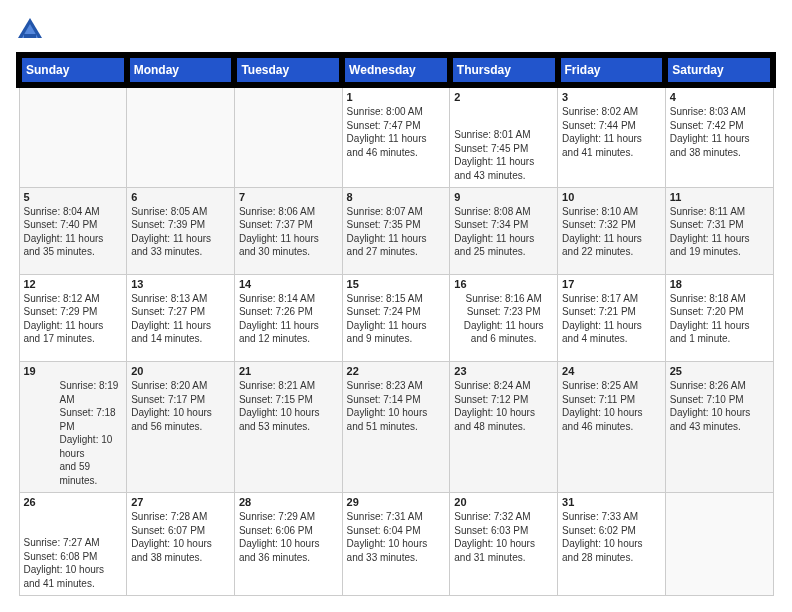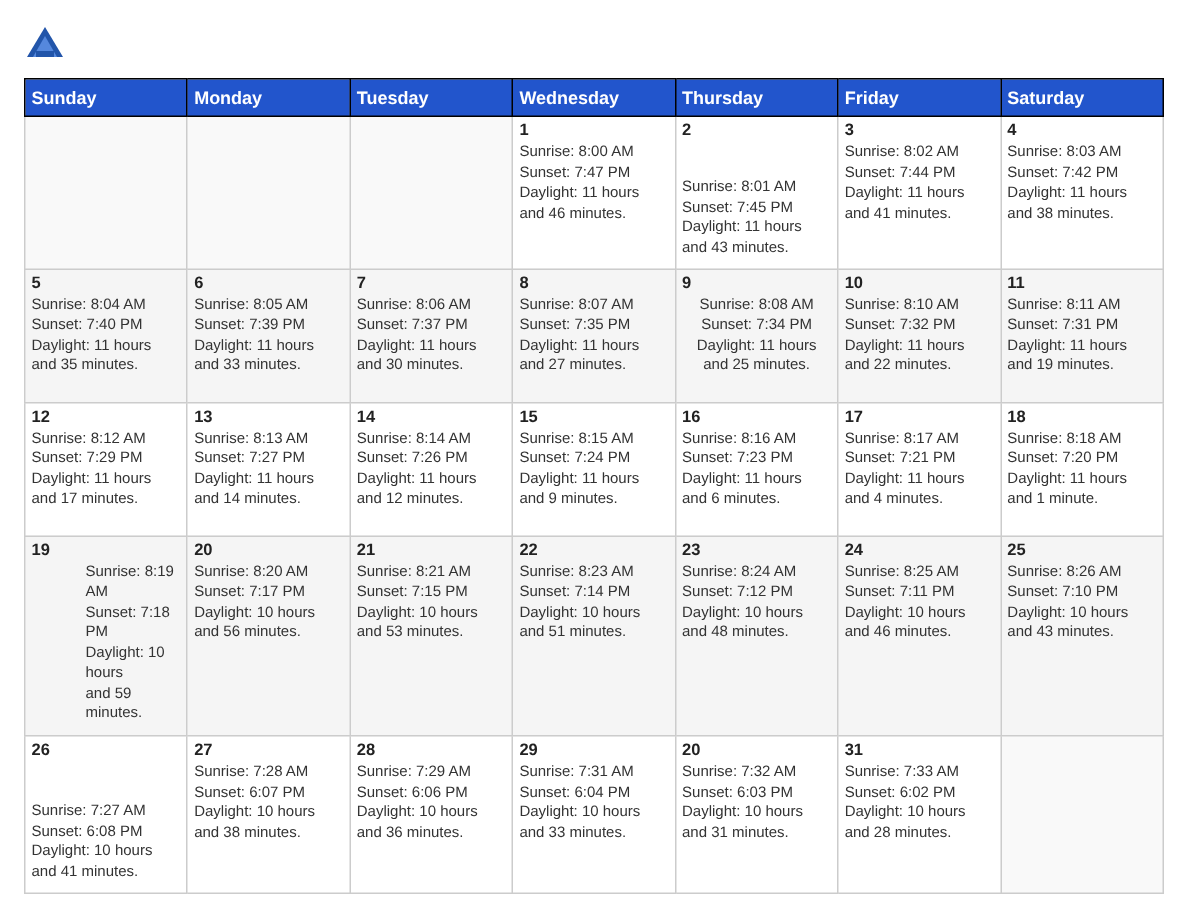--- a/index.html
+++ b/index.html
@@ -64,21 +64,21 @@
       border-collapse: collapse;
       flex: 1;
     }
     .calendar th {
       background: #2255cc;
       color: #fff;
       font-size: 12px;
       font-weight: bold;
       padding: 5px 4px;
       text-align: left;
-      border: 1px solid #000000;
+      border: 6px solid #000000;
     }
     .calendar td {
       border: 1px solid #ccc;
       vertical-align: top;
       padding: 3px 4px;
       font-size: 9.5px;
       color: #333;
       width: calc(100% / 7);
       height: 86px;
       background: #fff;
@@ -197,21 +197,21 @@
           </td>
           <td>
             <div class="day-number">8</div>
             <div class="day-info" style="white-space: pre-line;">Sunrise: 8:07 AM
 Sunset: 7:35 PM
 Daylight: 11 hours
 and 27 minutes.</div>
           </td>
           <td>
             <div class="day-number">9</div>
-            <div class="day-info" style="white-space: pre-line; text-align: center;">Sunrise: 8:08 AM
+            <div class="day-info" style="white-space: pre-line;">Sunrise: 8:08 AM
 Sunset: 7:34 PM
 Daylight: 11 hours
 and 25 minutes.</div>
           </td>
           <td>
             <div class="day-number">10</div>
             <div class="day-info" style="white-space: pre-line;">Sunrise: 8:10 AM
 Sunset: 7:32 PM
 Daylight: 11 hours
 and 22 minutes.</div>
@@ -248,21 +248,21 @@
           </td>
           <td>
             <div class="day-number">15</div>
             <div class="day-info" style="white-space: pre-line;">Sunrise: 8:15 AM
 Sunset: 7:24 PM
 Daylight: 11 hours
 and 9 minutes.</div>
           </td>
           <td>
             <div class="day-number">16</div>
-            <div class="day-info" style="white-space: pre-line;">Sunrise: 8:16 AM
+            <div class="day-info" style="white-space: pre-line; text-align: center;">Sunrise: 8:16 AM
 Sunset: 7:23 PM
 Daylight: 11 hours
 and 6 minutes.</div>
           </td>
           <td>
             <div class="day-number">17</div>
             <div class="day-info" style="white-space: pre-line;">Sunrise: 8:17 AM
 Sunset: 7:21 PM
 Daylight: 11 hours
 and 4 minutes.</div>

